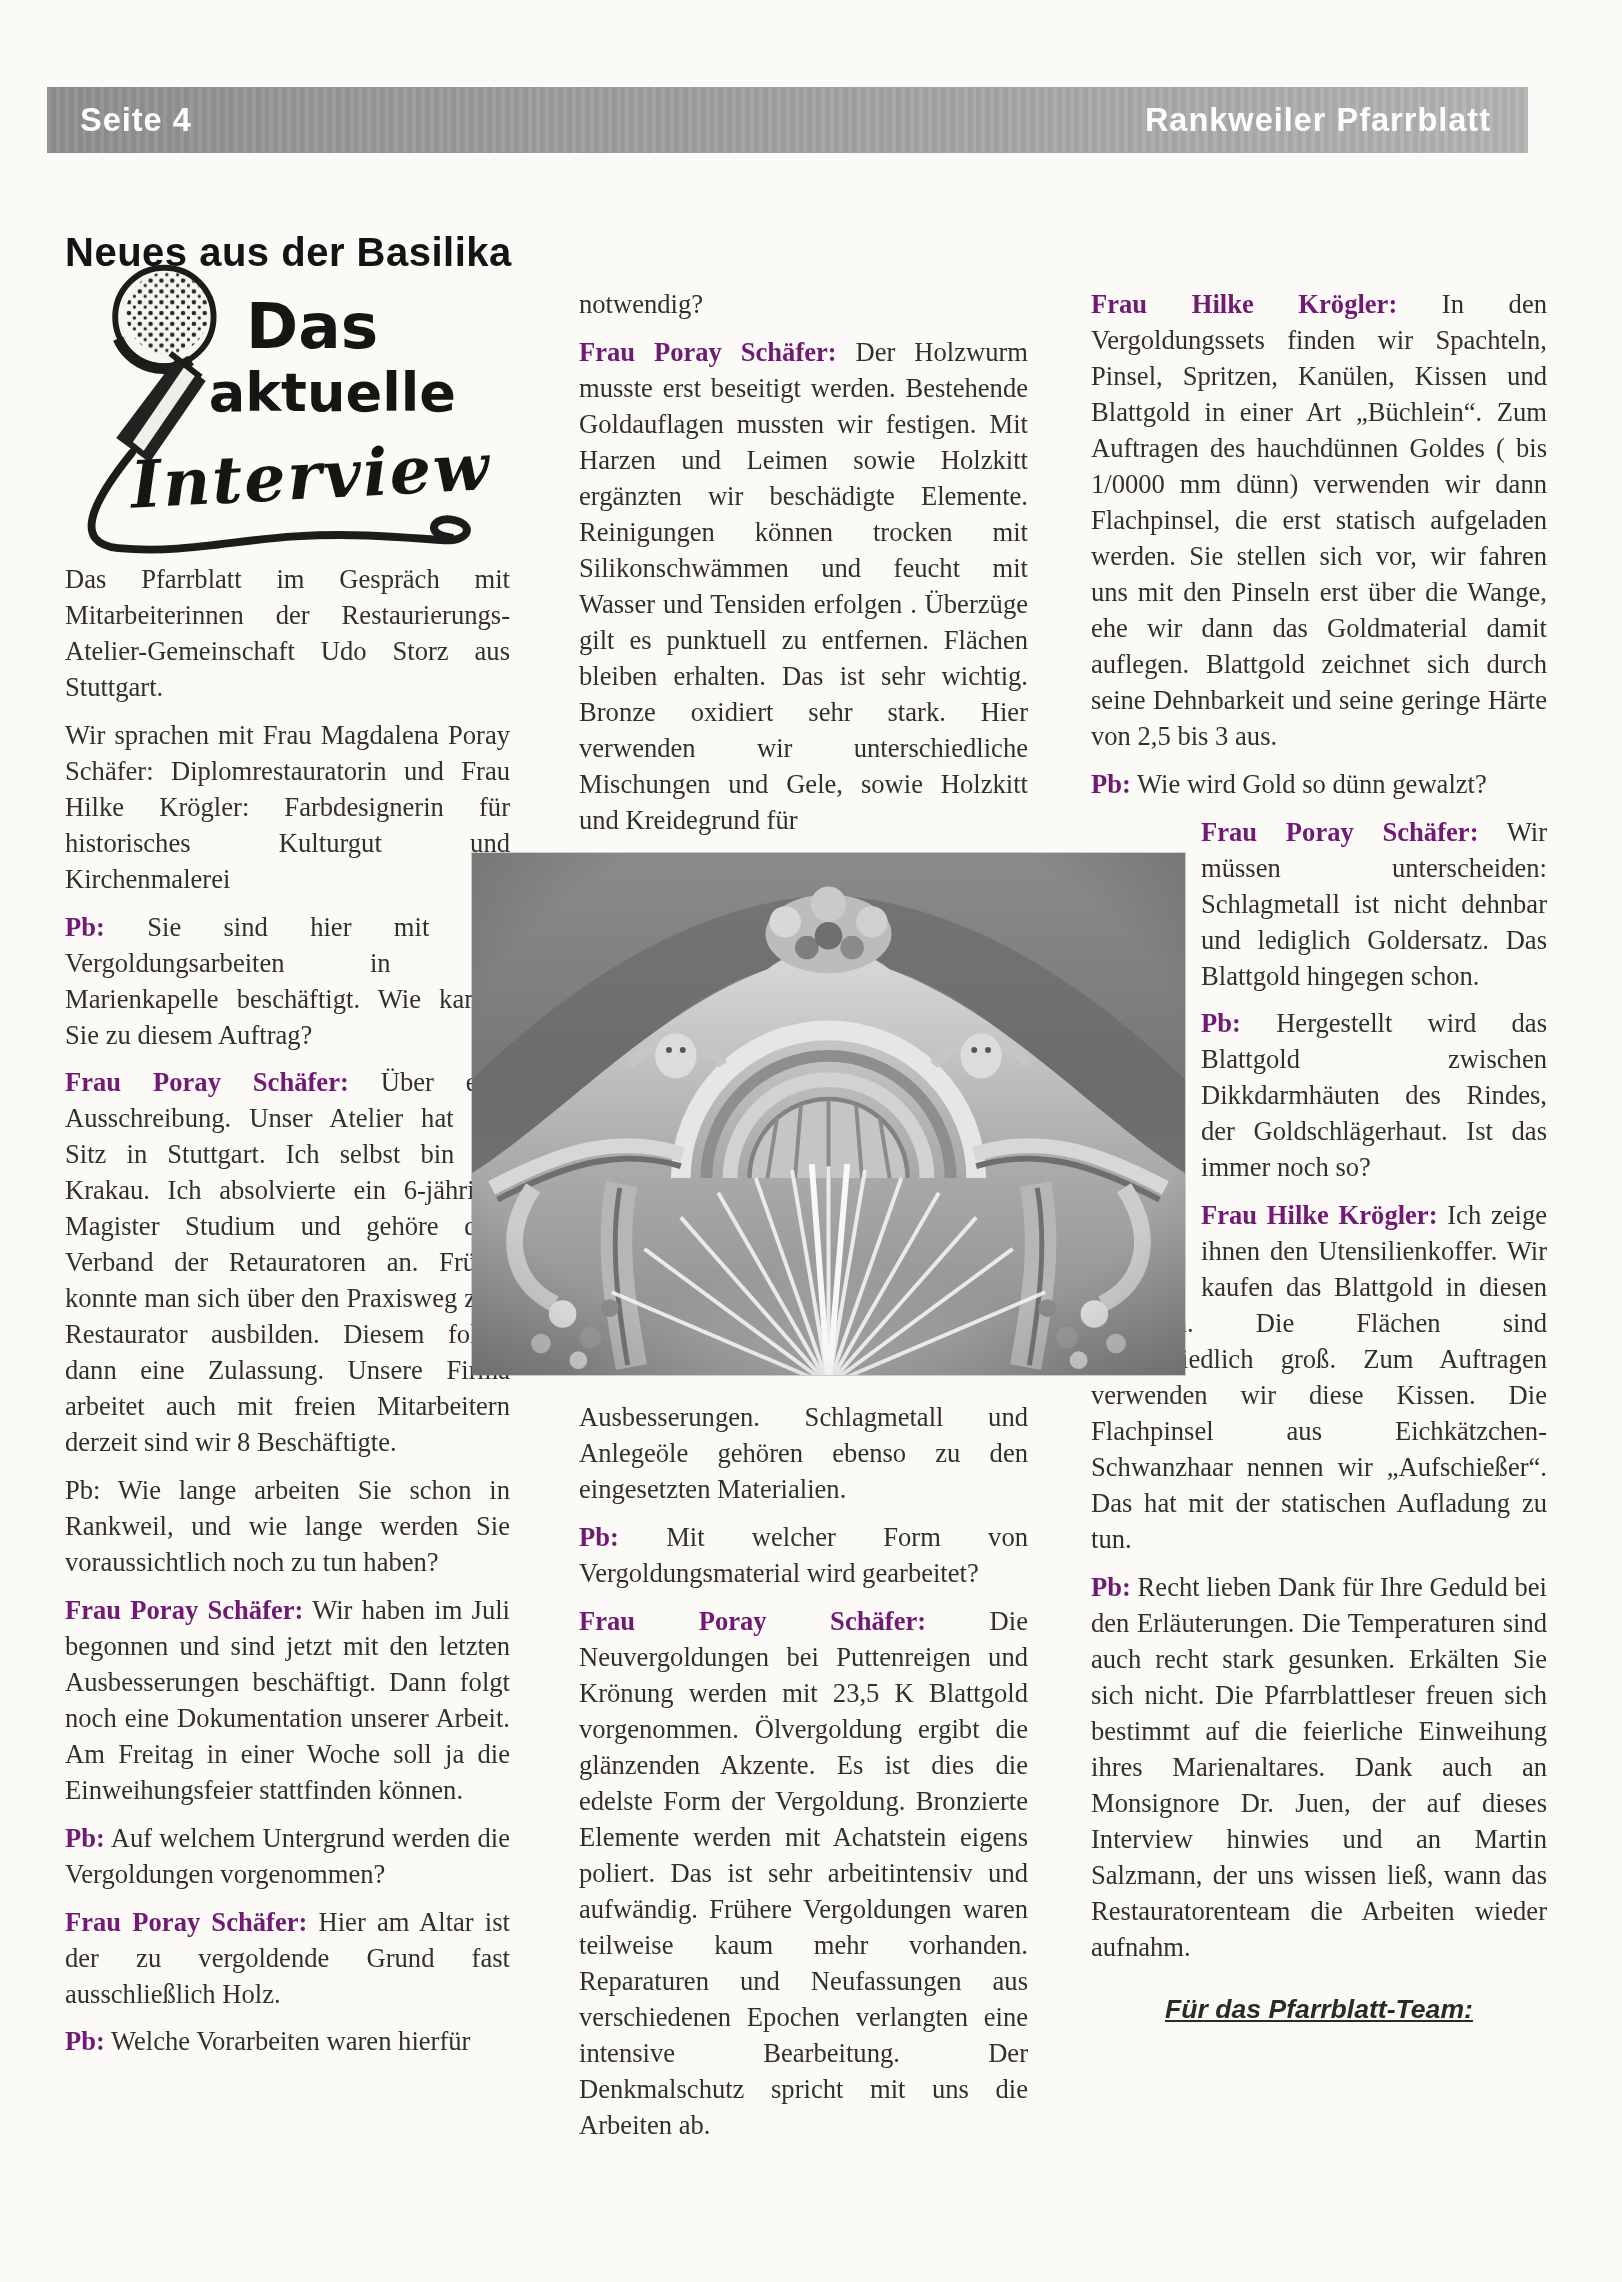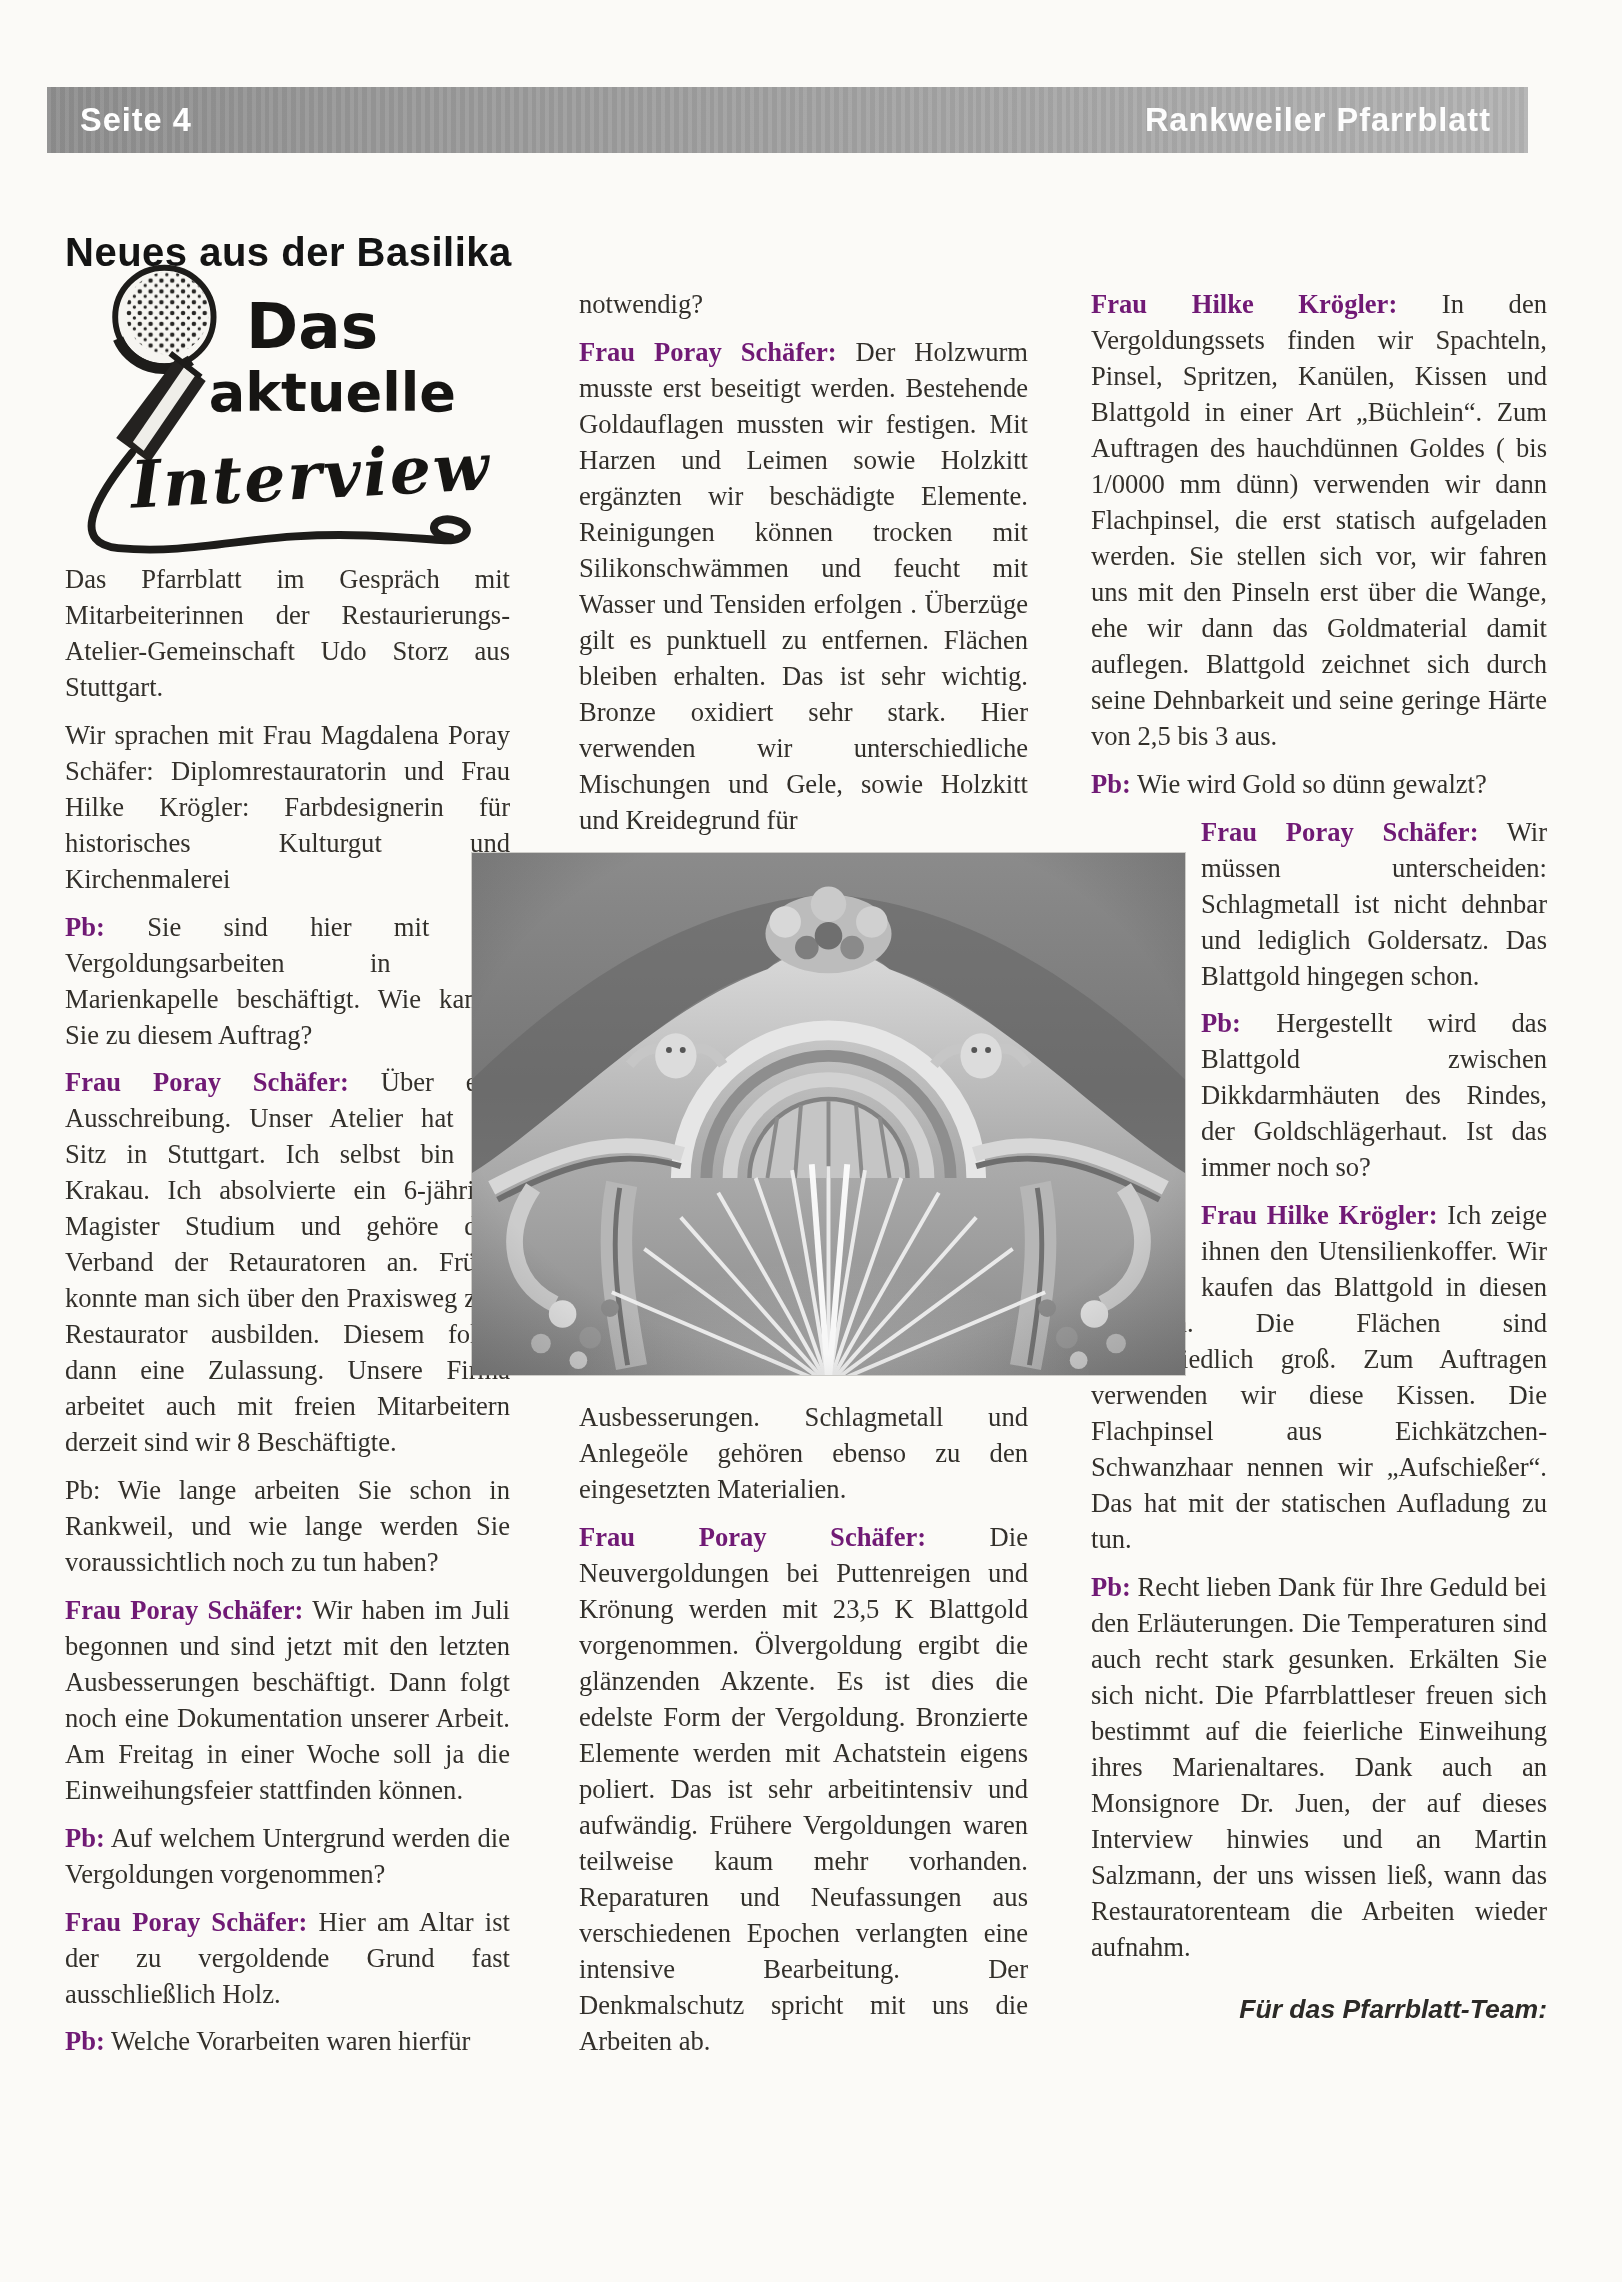--- a/index.html
+++ b/index.html
@@ -34,22 +34,22 @@
   .lead { font-weight:bold; color:#701a75; }
   .col-left  { left:65px;  top:561px; width:445px; }
   .col-mid   { left:579px; top:286px; width:449px; height:1960px; }
   .mid-top   { }
   .mid-bottom{ position:absolute; left:0; top:1113px; width:449px; }
   .col-right { left:1091px; top:286px; width:456px; }
   .photo-spacer { float:left; width:110px; height:463px; }
   .photo { position:absolute; left:472px; top:853px; width:713px; height:522px; z-index:3;
            box-shadow:0 0 0 1px rgba(120,118,112,.35); }
   .signature {
-    margin-top:25.6px; text-align:right;
-    font:italic 600 26.6px/36px "Liberation Sans","DejaVu Sans",sans-serif; color:#2c2a27;
+    margin-top:25.6px; text-align:center;
+    font:italic 600 26.6px/36px "Liberation Sans","DejaVu Sans",sans-serif; color:#2c2a27;text-decoration:underline;
   }
 </style>
 </head>
 <body>
 
 <div class="page">
 
   <div class="header-bar">
     <span class="page-label">Seite 4</span>
     <span class="brand">Rankweiler Pfarrblatt</span>
@@ -90,20 +90,21 @@
     <p><b class="lead">Pb:</b><span> Welche Vorarbeiten waren hierfür</span></p>
   </div>
 
   <div class="col col-mid">
     <div class="mid-top">
       <p><b class="lead"></b><span>notwendig?</span></p>
       <p><b class="lead">Frau Poray Schäfer:</b><span> Der Holzwurm musste erst beseitigt werden. Bestehende Goldauflagen mussten wir festigen. Mit Harzen und Leimen sowie Holzkitt ergänzten wir beschädigte Elemente. Reinigungen können trocken mit Silikonschwämmen und feucht mit Wasser und Tensiden erfolgen . Überzüge gilt es punktuell zu entfernen. Flächen bleiben erhalten. Das ist sehr wichtig. Bronze oxidiert sehr stark. Hier verwenden wir unterschiedliche Mischungen und Gele, sowie Holzkitt und Kreidegrund für</span></p>
     </div>
     <div class="mid-bottom">
       <p><b class="lead"></b><span>Ausbesserungen. Schlagmetall und Anlegeöle gehören ebenso zu den eingesetzten Materialien.</span></p>
+      <p><b class="lead">Pb:</b><span> Mit welcher Form von Vergoldungsmaterial wird gearbeitet?</span></p>
       <p><b class="lead">Frau Poray Schäfer:</b><span> Die Neuvergoldungen bei Puttenreigen und Krönung werden mit 23,5 K Blattgold vorgenommen. Ölvergoldung ergibt die glänzenden Akzente. Es ist dies die edelste Form der Vergoldung. Bronzierte Elemente werden mit Achatstein eigens poliert. Das ist sehr arbeitintensiv und aufwändig. Frühere Vergoldungen waren teilweise kaum mehr vorhanden. Reparaturen und Neufassungen aus verschiedenen Epochen verlangten eine intensive Bearbeitung. Der Denkmalschutz spricht mit uns die Arbeiten ab.</span></p>
     </div>
   </div>
 
   <div class="col col-right">
     <p><b class="lead">Frau Hilke Krögler:</b><span> In den Vergoldungssets finden wir Spachteln, Pinsel, Spritzen, Kanülen, Kissen und Blattgold in einer Art „Büchlein“. Zum Auftragen des hauchdünnen Goldes ( bis 1/0000 mm dünn) verwenden wir dann Flachpinsel, die erst statisch aufgeladen werden. Sie stellen sich vor, wir fahren uns mit den Pinseln erst über die Wange, ehe wir dann das Goldmaterial damit auflegen. Blattgold zeichnet sich durch seine Dehnbarkeit und seine geringe Härte von 2,5 bis 3 aus.</span></p>
     <p><b class="lead">Pb:</b><span> Wie wird Gold so dünn gewalzt?</span></p>
     <div>
       <div class="photo-spacer"></div>
       <p><b class="lead">Frau Poray Schäfer:</b><span> Wir müssen unterscheiden: Schlagmetall ist nicht dehnbar und lediglich Goldersatz. Das Blattgold hingegen schon.</span></p>

